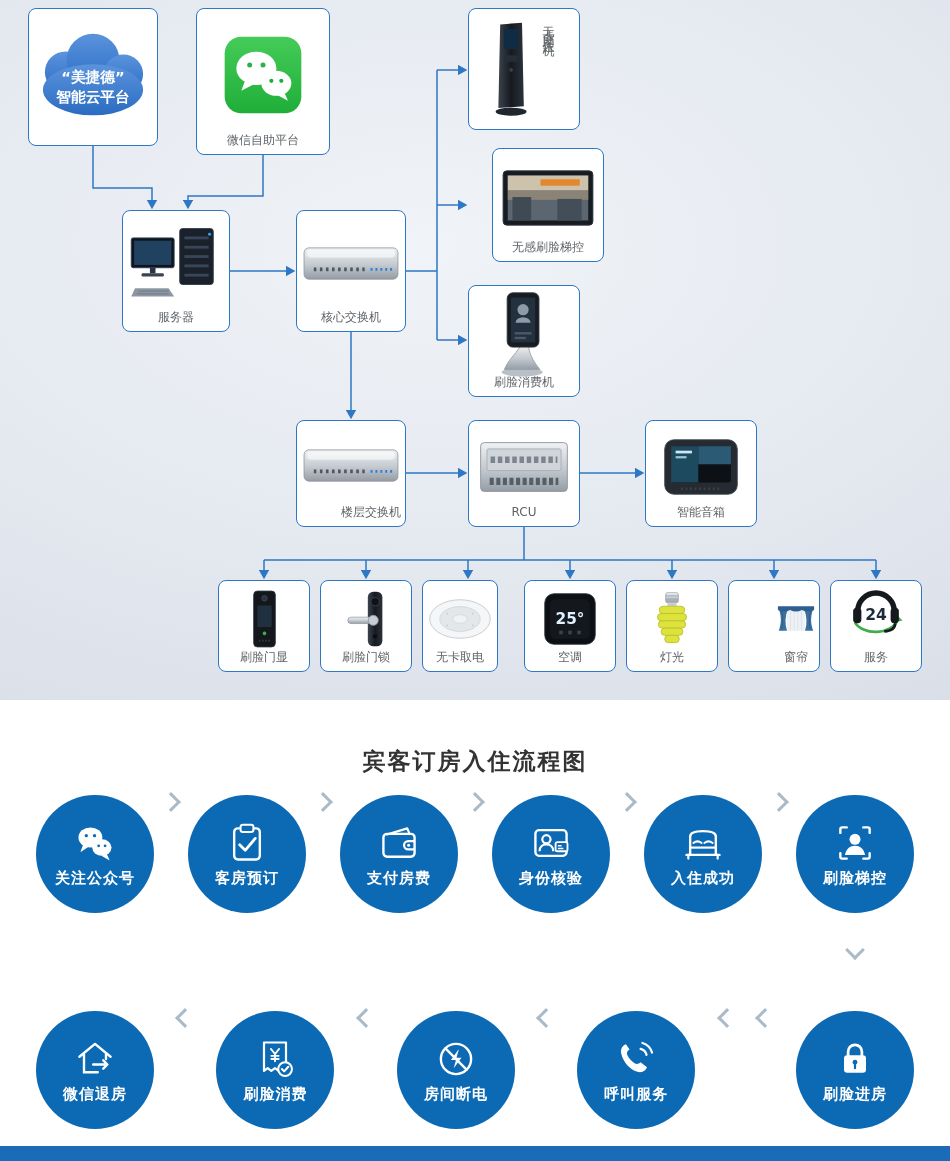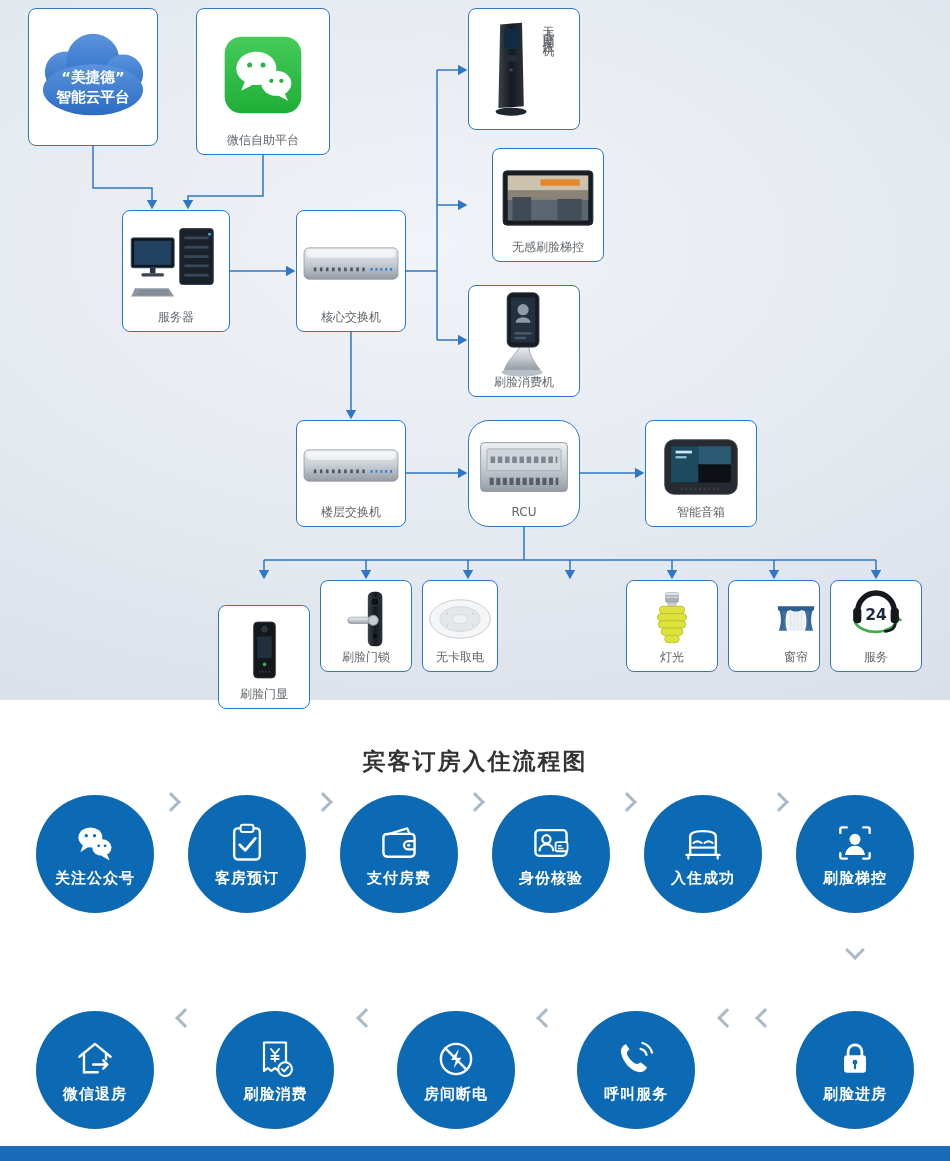--- a/index.html
+++ b/index.html
@@ -21,24 +21,24 @@
   .vlabel { writing-mode:vertical-rl; font-size:12px; color:#5f6468; letter-spacing:3px; align-self:flex-start; padding-top:2px; }
 
   
   .b-cloud  { left:28px;  top:8px;   width:130px; height:138px; }
   .b-wechat { left:196px; top:8px;   width:134px; height:147px; }
   .b-server { left:122px; top:210px; width:108px; height:122px; }
   .b-core   { left:296px; top:210px; width:110px; height:122px; }
   .b-kiosk  { left:468px; top:8px;   width:112px; height:122px; }
   .b-elev   { left:468px; top:148px; width:112px; height:114px;margin-left:24px; }
   .b-pos    { left:468px; top:285px; width:112px; height:112px; }
-  .b-floor  { left:296px; top:420px; width:110px; height:107px; }
-  .b-rcu    { left:468px; top:420px; width:112px; height:107px;border-radius:21px; }
+  .b-floor  { left:296px; top:420px; width:110px; height:107px;align-items:flex-end; }
+  .b-rcu    { left:468px; top:420px; width:112px; height:107px; }
   .b-spk    { left:645px; top:420px; width:112px; height:107px; }
-  .b-d0 { left:218px; top:580px; width:92px; height:104px;margin-top:25px; }
+  .b-d0 { left:218px; top:580px; width:92px; height:92px; }
   .b-d1 { left:320px; top:580px; width:92px; height:92px; }
   .b-d2 { left:422px; top:580px; width:76px; height:92px; }
   .b-d3 { left:524px; top:580px; width:92px; height:92px; }
   .b-d4 { left:626px; top:580px; width:92px; height:92px; }
   .b-d5 { left:728px; top:580px; width:92px; height:92px;padding-left:48px; }
   .b-d6 { left:830px; top:580px; width:92px; height:92px;gap:20px; }
 
   
   .flow { position:absolute; left:0; top:700px; width:950px; height:461px; background:#fff; padding-top:46px;border-radius:32px; }
   .flow-title { text-align:center; font-size:23px; color:#333; font-weight:600; letter-spacing:2px; }
@@ -298,20 +298,33 @@
           <ellipse cx="36" cy="26" rx="8" ry="4.8" fill="#f0f2f4" stroke="#d5dadf"></ellipse>
           <circle cx="22" cy="20" r="1" fill="#c9ced3"></circle>
             <circle cx="50" cy="20" r="1" fill="#c9ced3"></circle>
           <circle cx="22" cy="33" r="1" fill="#c9ced3"></circle>
             <circle cx="50" cy="33" r="1" fill="#c9ced3"></circle>
         </svg>
       </div>
       <div class="nlabel">无卡取电</div>
     </div>
 
+    <div class="nbox b-d3">
+      <div class="nfig">
+        <svg viewBox="0 0 60 60" width="54" height="54">
+          <rect x="2" y="2" width="56" height="56" rx="10" fill="#0c0f13" stroke="#262b31"></rect>
+          <rect x="8" y="8" width="44" height="44" rx="6" fill="#14181d"></rect>
+          <text x="30" y="35" text-anchor="middle" font-size="17" fill="#dff0ff" font-weight="bold">25°</text>
+          <rect x="18" y="43" width="4" height="4" fill="#3a434d"></rect>
+          <rect x="28" y="43" width="4" height="4" fill="#3a434d"></rect>
+          <rect x="38" y="43" width="4" height="4" fill="#3a434d"></rect>
+        </svg>
+      </div>
+      <div class="nlabel">空调</div>
+    </div>
 
     <div class="nbox b-d4">
       <div class="nfig">
         <svg viewBox="0 0 44 62" width="40" height="58">
           <rect x="15" y="2" width="14" height="11" rx="2" fill="url(#gSilver)" stroke="#9aa2aa" stroke-width="0.8"></rect>
           <line x1="15" y1="5.5" x2="29" y2="5.5" stroke="#9aa2aa"></line>
           <line x1="15" y1="9" x2="29" y2="9" stroke="#9aa2aa"></line>
           <rect x="17" y="13" width="10" height="4" fill="#c8cdd2"></rect>
           <g fill="#dde23c" stroke="#bcc22a" stroke-width="1">
             <rect x="8" y="17" width="28" height="8" rx="4"></rect>

